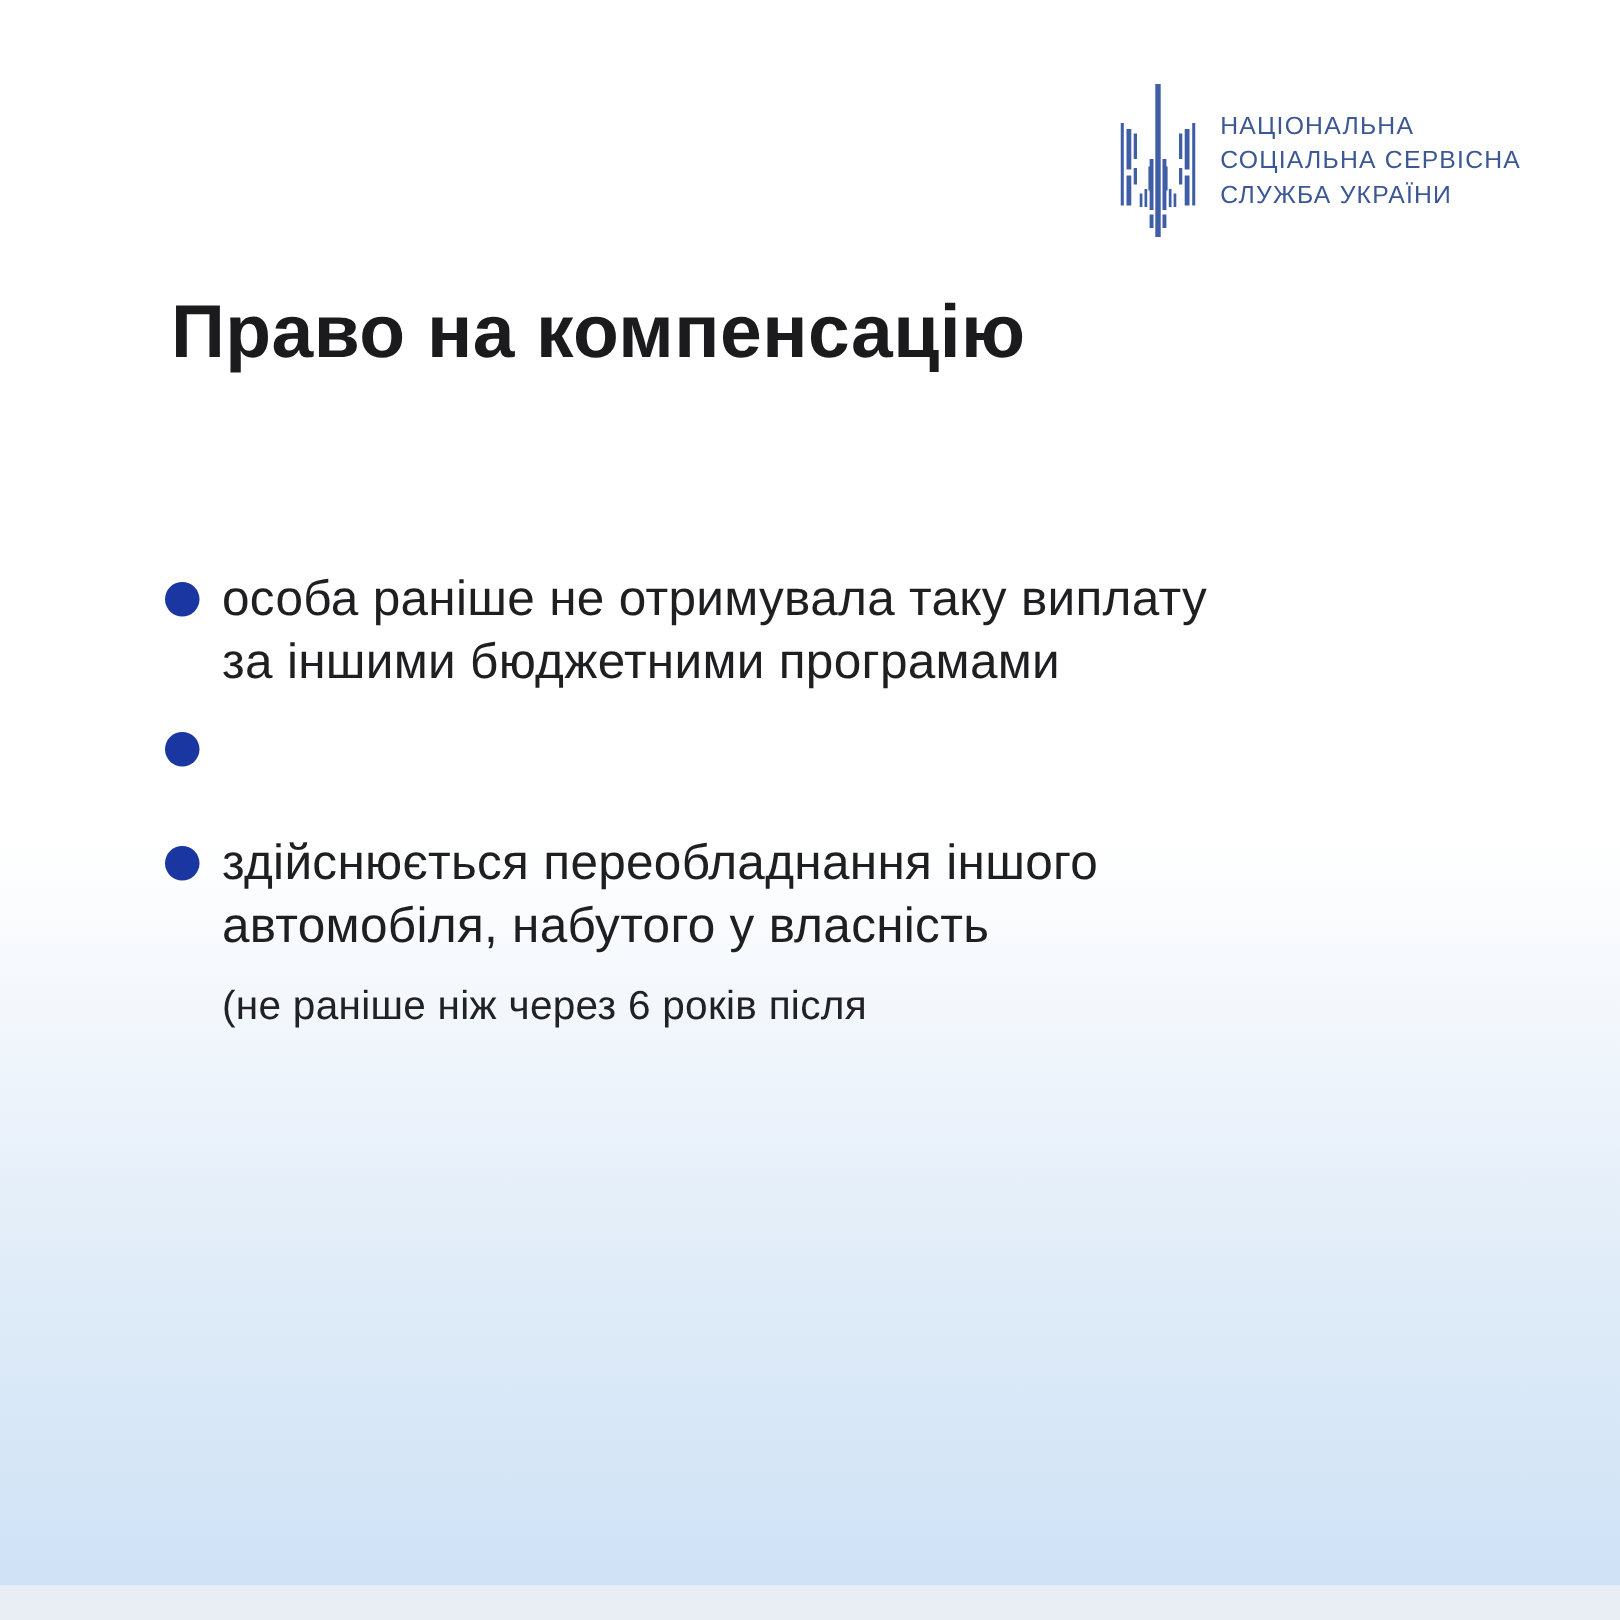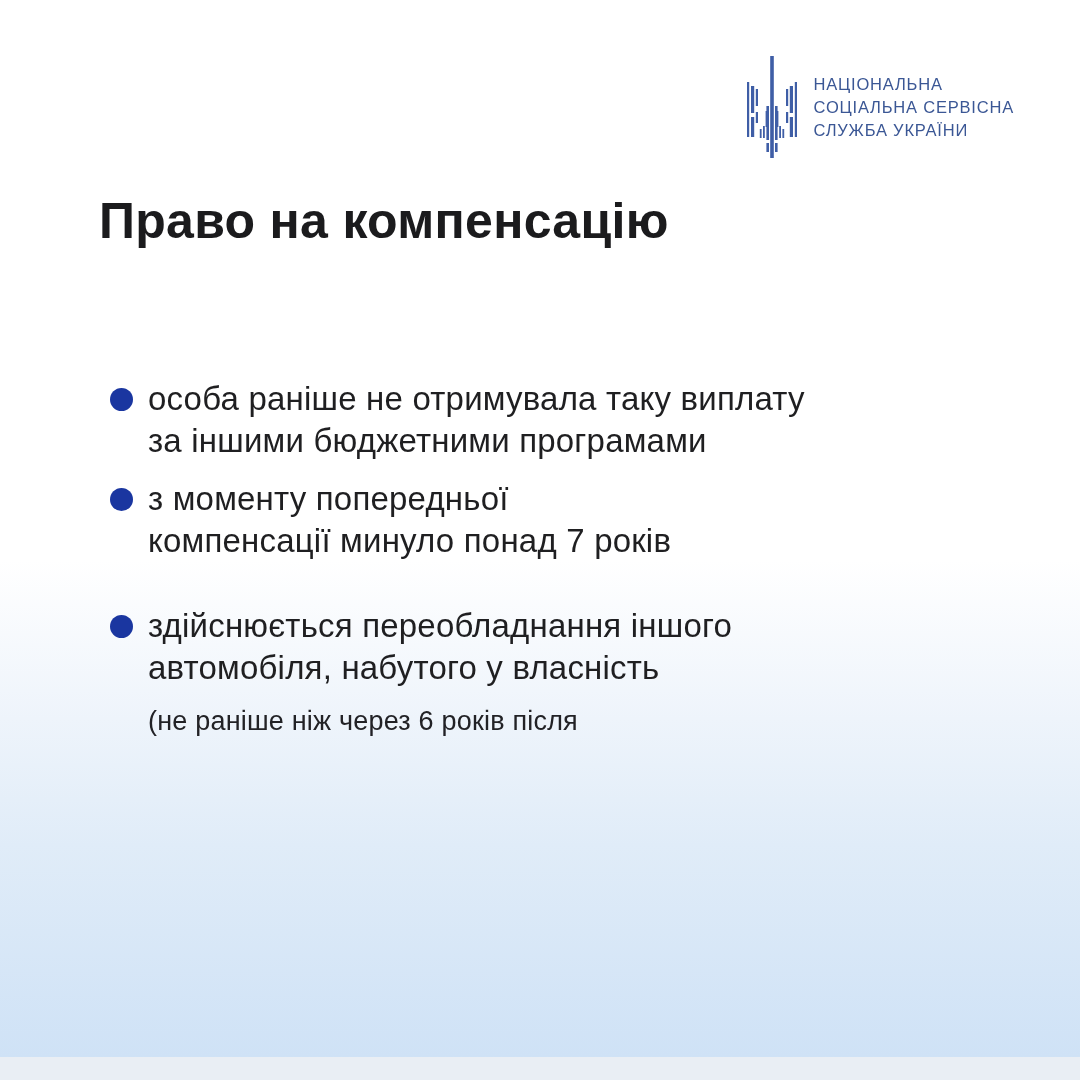--- a/index.html
+++ b/index.html
@@ -17,21 +17,21 @@
     position:absolute;top:56px;right:66px;
     display:flex;align-items:center;gap:17px;
   }
   .trident{display:block;color:#3f5ea6;}
   .logo-text{
     font-size:16.5px;line-height:23px;letter-spacing:0.8px;
     font-weight:400;color:#3b5795;white-space:nowrap;
   }
   
   .heading{
-    position:absolute;left:99px;top:192px;
+    position:absolute;left:114px;top:192px;
     font-size:50px;line-height:58px;font-weight:700;
     letter-spacing:0.3px;color:#1b1b1d;
   }
   
   .bullet-list{
     position:absolute;left:110px;top:340px;width:880px;margin-top:38px;
   }
   .bullet-item{display:flex;align-items:flex-start;}
   .bullet-item.m2{margin-top:16px;}
   .bullet-item.m3{margin-top:21px;}
@@ -100,24 +100,20 @@
     <div class="bullet-item">
       <span class="dot"></span>
       <div class="item-text">
         <span>особа раніше не отримувала таку виплату</span><br>
         <span>за іншими бюджетними програмами</span>
       </div>
     </div>
 
     <div class="bullet-item m2">
       <span class="dot"></span>
-      <div class="item-text">
-        <span>з моменту попередньої</span><br>
-        <span>компенсації минуло понад 7 років</span>
-      </div>
     </div>
 
 
     <div class="bullet-item m4">
       <span class="dot"></span>
       <div class="item-text">
         <span>здійснюється переобладнання іншого</span><br>
         <span>автомобіля, набутого у власність</span>
       </div>
     </div>

